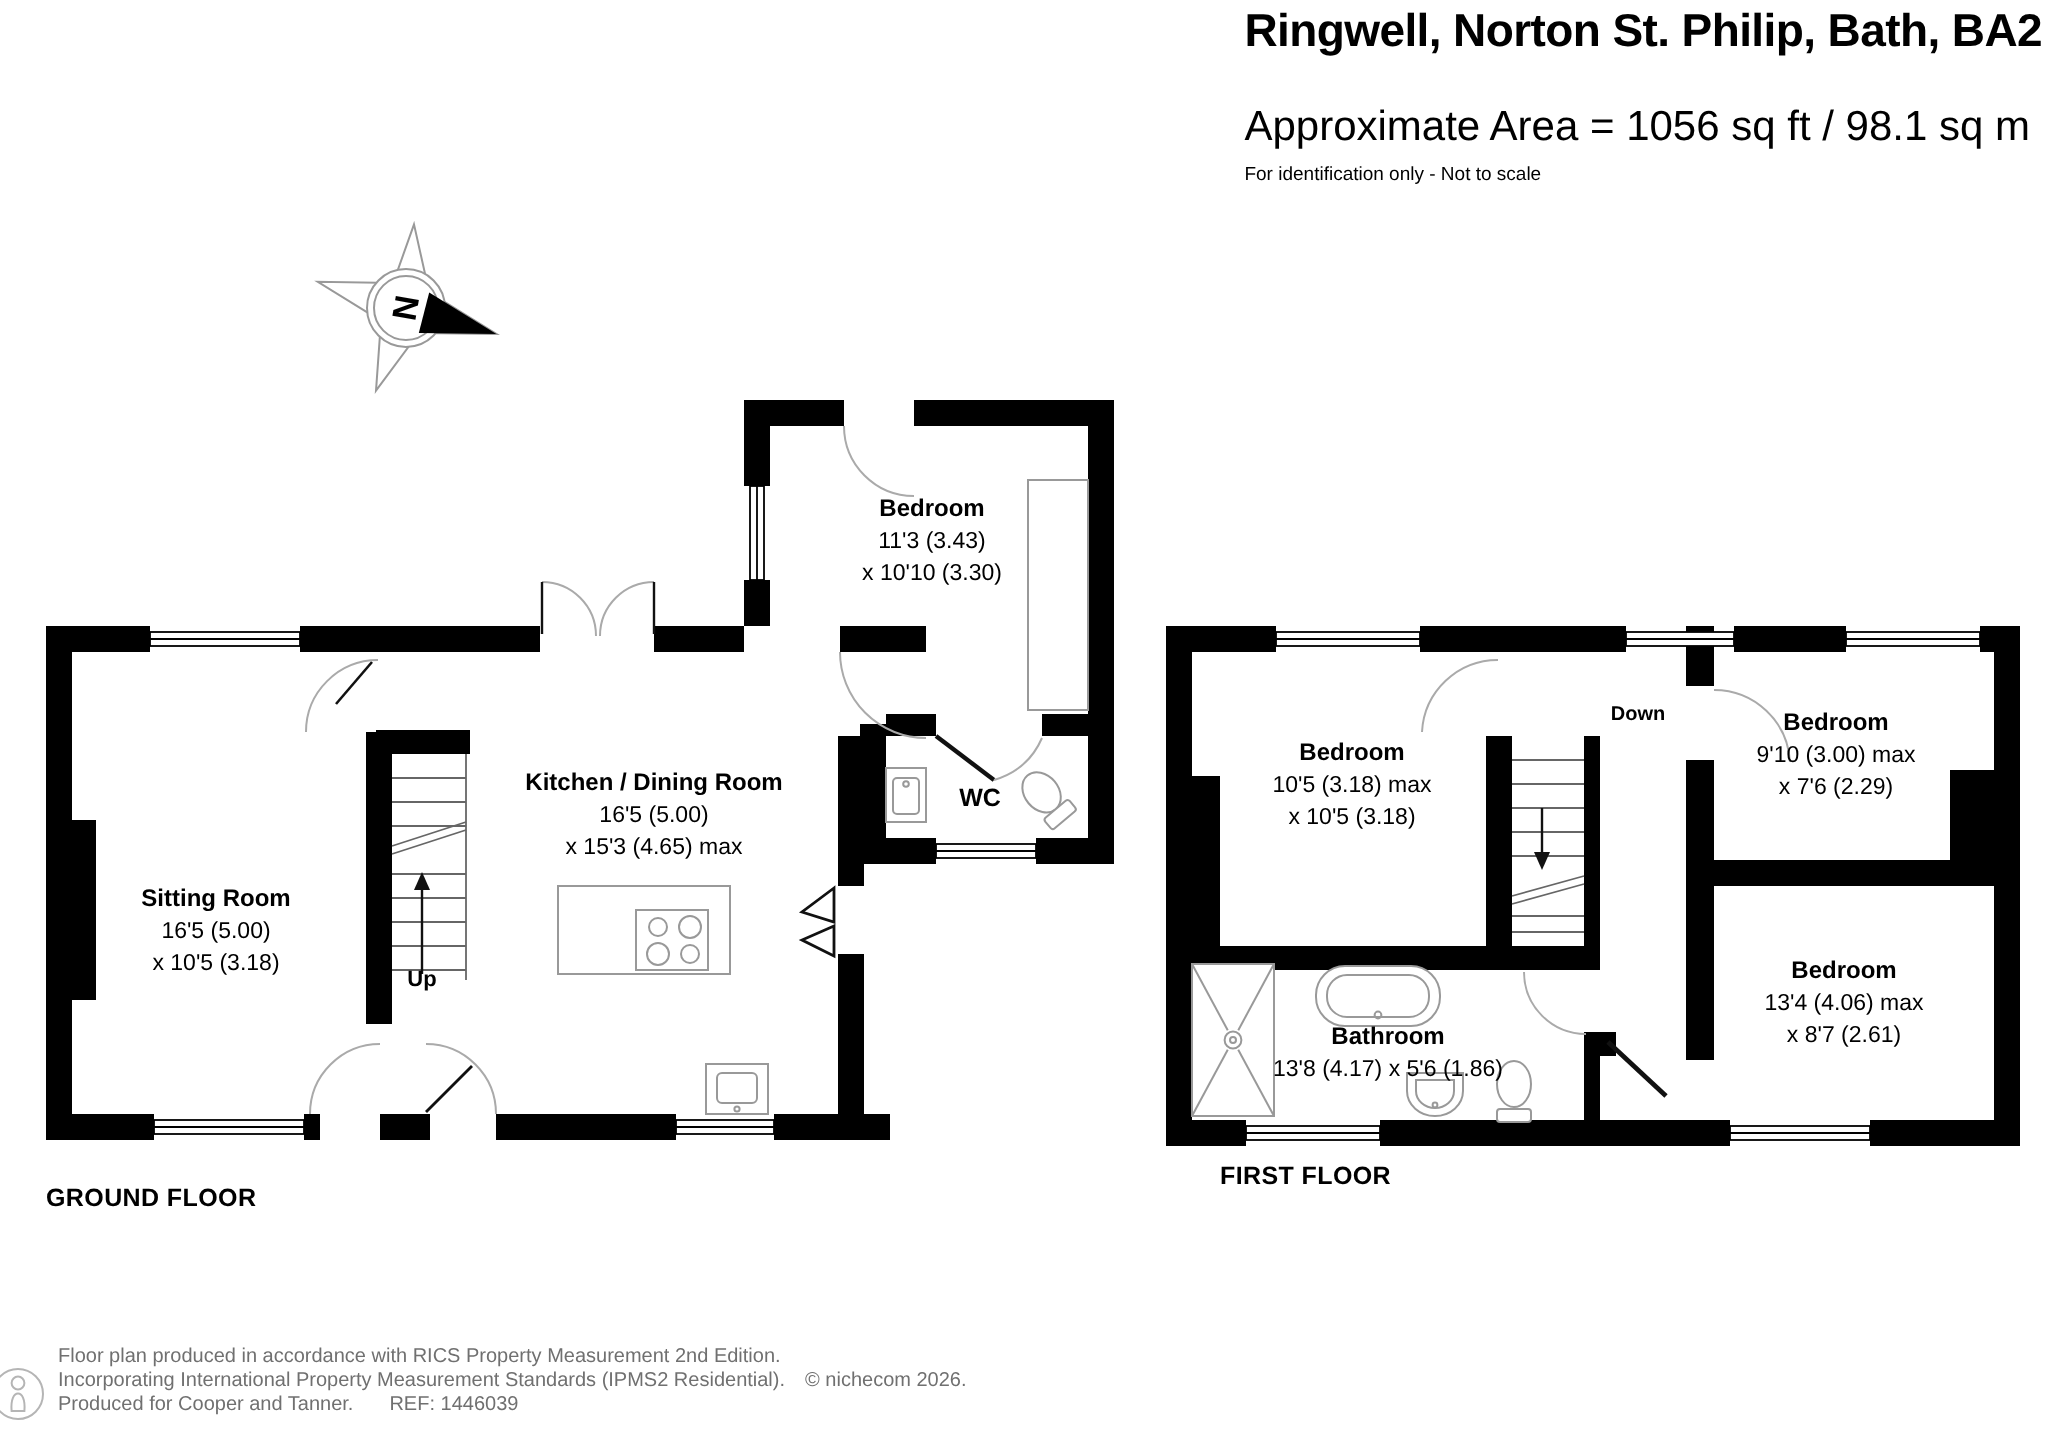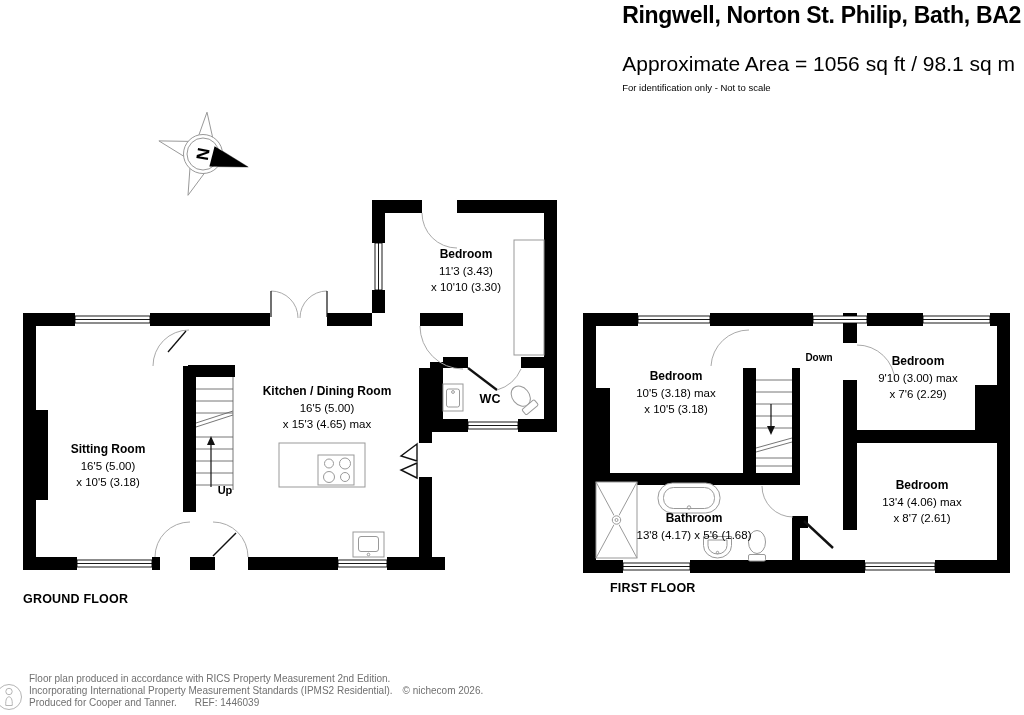--- a/index.html
+++ b/index.html
@@ -286,21 +286,21 @@
   </div>
 
   <div class="room-label" style="left:466px;top:246px;">
     <div class="rname">Bedroom</div>
     <div>11'3 (3.43)</div>
     <div>x 10'10 (3.30)</div>
   </div>
 
   <div class="small-bold" style="left:490px;top:392px;font-size:12.5px;">WC</div>
 
-  <div class="small-bold" style="left:225px;top:484px;">Up</div>
+  <div class="small-bold" style="left:211px;top:484px;">Up</div>
 
   <div class="room-label" style="left:676px;top:368px;">
     <div class="rname">Bedroom</div>
     <div>10'5 (3.18) max</div>
     <div>x 10'5 (3.18)</div>
   </div>
 
   <div class="room-label" style="left:918px;top:353px;">
     <div class="rname">Bedroom</div>
     <div>9'10 (3.00) max</div>
@@ -308,21 +308,21 @@
   </div>
 
   <div class="room-label" style="left:922px;top:477px;">
     <div class="rname">Bedroom</div>
     <div>13'4 (4.06) max</div>
     <div>x 8'7 (2.61)</div>
   </div>
 
   <div class="room-label" style="left:694px;top:510px;">
     <div class="rname">Bathroom</div>
-    <div>13'8 (4.17) x 5'6 (1.68)</div>
+    <div>13'8 (4.17) x 5'6 (1.86)</div>
   </div>
 
   <div class="small-bold" style="left:773px;top:352px;font-size:10px;margin-left:46px;">Down</div>
 
   <div class="floor-label" style="left:23px;top:592px;">GROUND FLOOR</div>
   <div class="floor-label" style="left:578px;top:581px;padding-left:32px;">FIRST FLOOR</div>
 
   <div class="footer">
     <div>Floor plan produced in accordance with RICS Property Measurement 2nd Edition.</div>
     <div>

